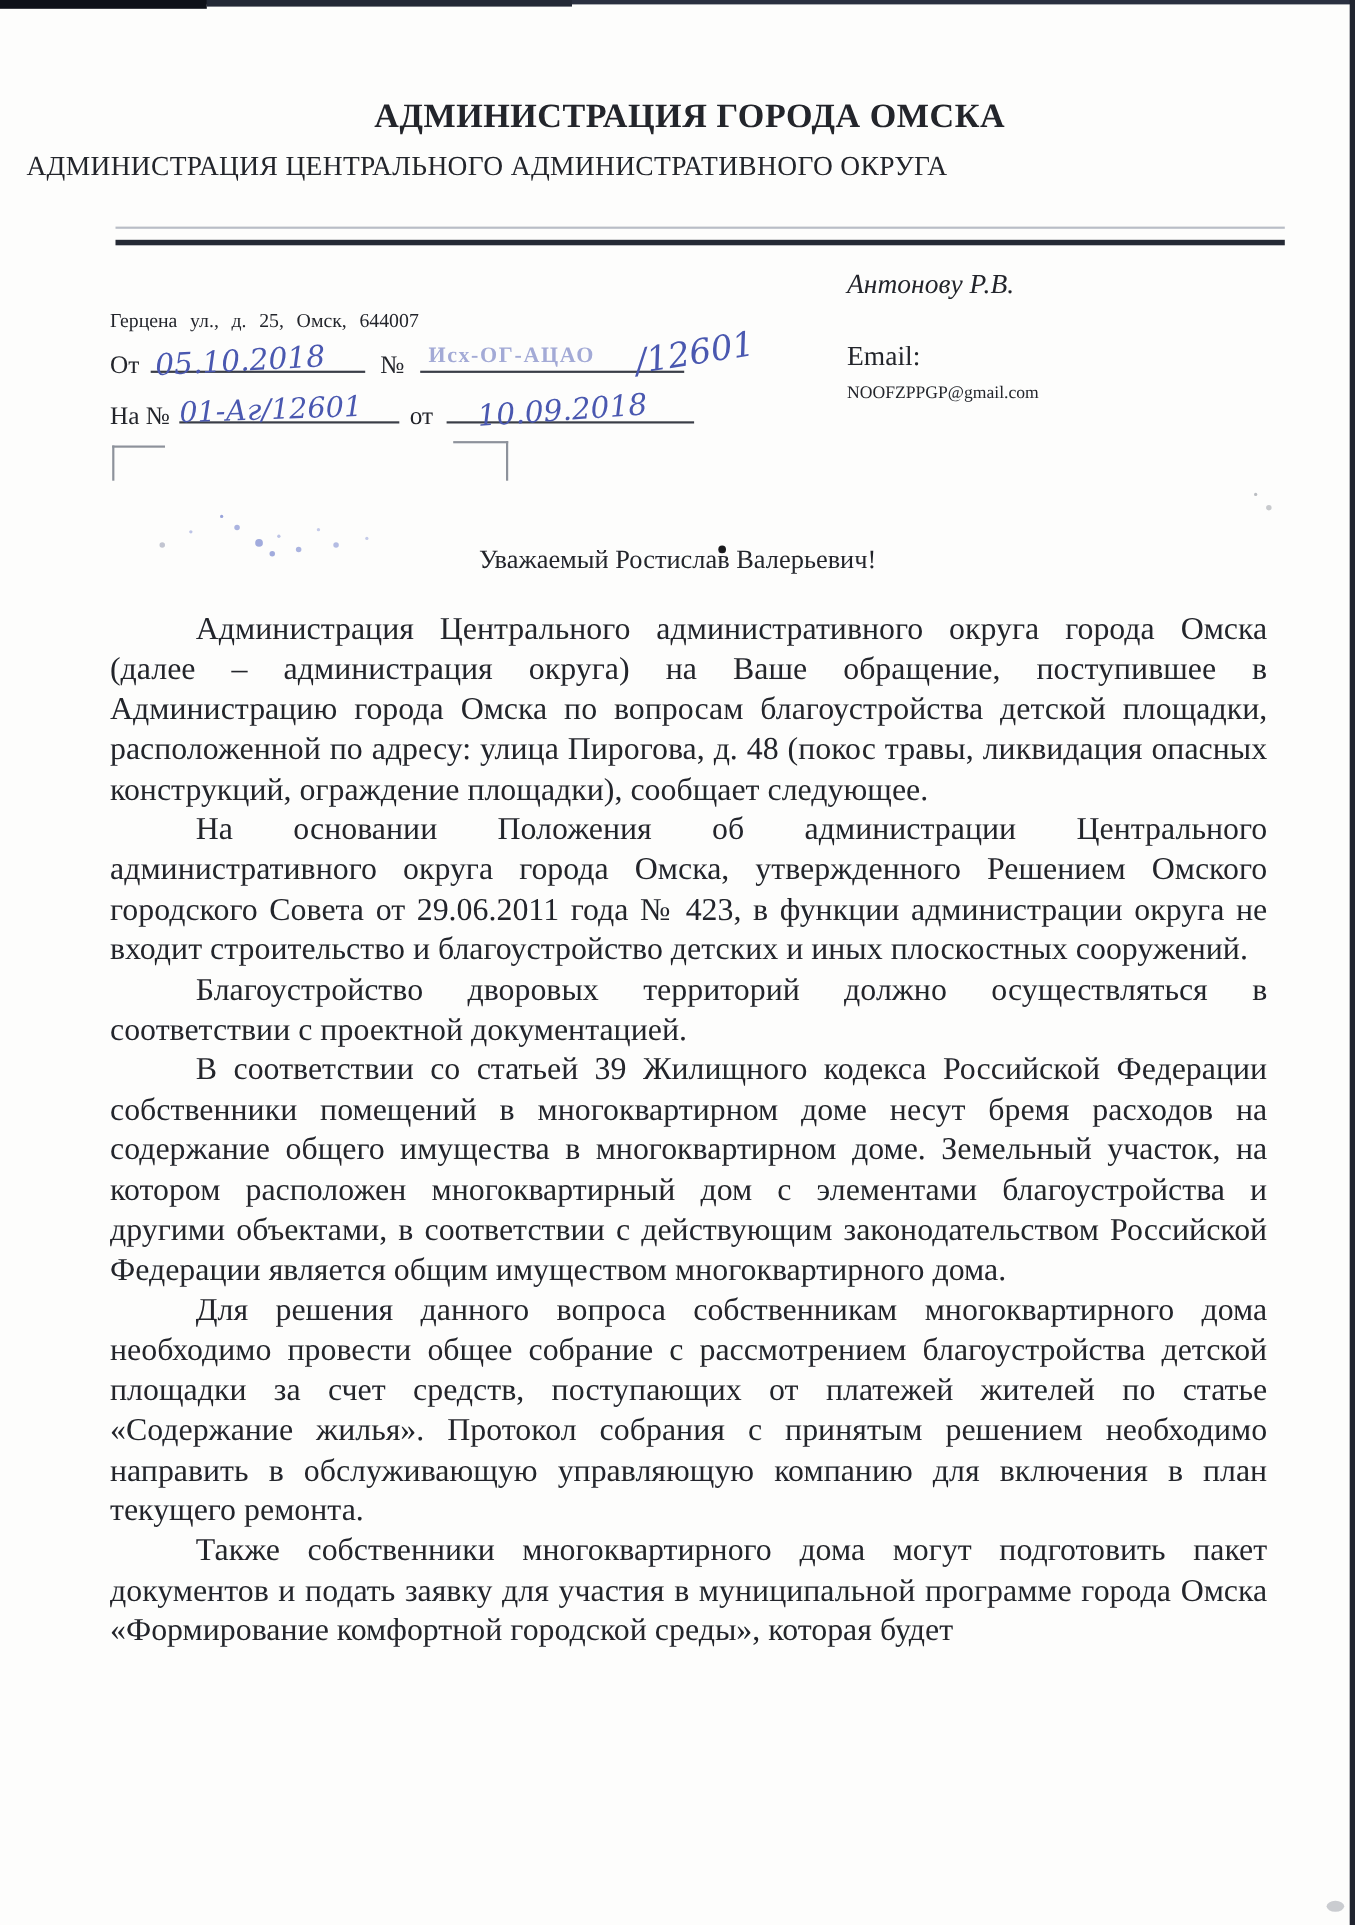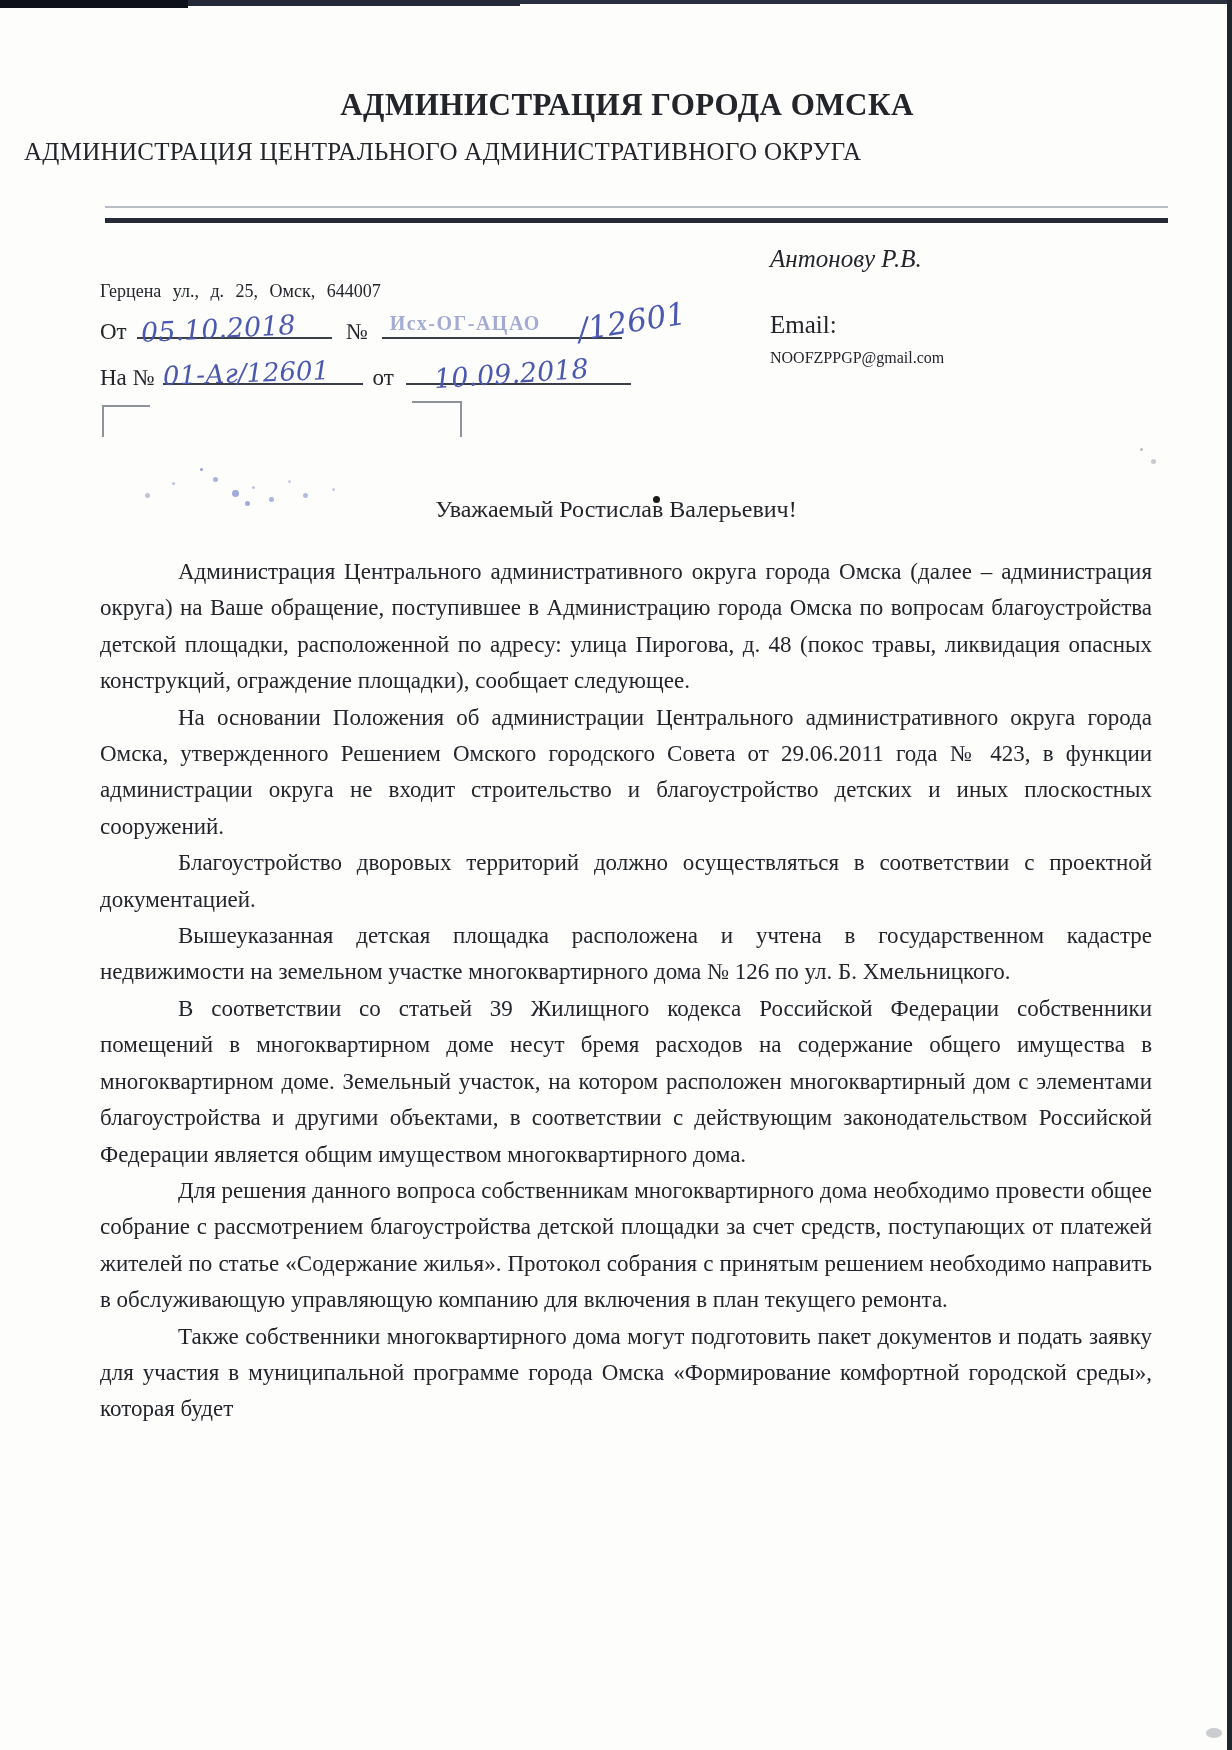--- a/index.html
+++ b/index.html
@@ -77,21 +77,21 @@
       132px 20px 0 rgba(70,90,190,.3),
       940px -20px 0 rgba(120,125,135,.5),
       952px -8px 0 1px rgba(120,125,135,.4); }
   .salutation-dot { position:absolute; top:496px; left:653px; width:7px; height:7px;
     background:#191a1c; border-radius:50%; }
 
   
   .salutation { position:absolute; top:496px; left:0; width:100%;
     text-align:center; font-size:24px; }
   .body-text { position:absolute; top:554px; left:100px; width:1052px;
-    font-size:23px; line-height:36.4px; text-align:justify; }
+    font-size:29px; line-height:36.4px; text-align:justify; }
   .body-text p { margin:0; text-indent:78px; }
 </style>
 </head>
 <body>
 
 <div class="page">
 
   <div class="scan-top"></div>
   <div class="scan-top-left"></div>
   <div class="scan-top-mid"></div>
@@ -121,19 +121,18 @@
 
   <div class="ink-speckles"></div>
   <div class="salutation-dot"></div>
 
   <div class="salutation">Уважаемый Ростислав Валерьевич!</div>
 
   <main class="body-text">
     <p>Администрация Центрального административного округа города Омска (далее – администрация округа) на Ваше обращение, поступившее в Администрацию города Омска по вопросам благоустройства детской площадки, расположенной по адресу: улица Пирогова, д. 48 (покос травы, ликвидация опасных конструкций, ограждение площадки), сообщает следующее.</p>
     <p>На основании Положения об администрации Центрального административного округа города Омска, утвержденного Решением Омского городского Совета от 29.06.2011 года № 423, в функции администрации округа не входит строительство и благоустройство детских и иных плоскостных сооружений.</p>
     <p>Благоустройство дворовых территорий должно осуществляться в соответствии с проектной документацией.</p>
-    <p>Вышеуказанная детская площадка расположена и учтена в государственном кадастре недвижимости на земельном участке многоквартирного дома № 126 по ул. Б. Хмельницкого.</p>
     <p>В соответствии со статьей 39 Жилищного кодекса Российской Федерации собственники помещений в многоквартирном доме несут бремя расходов на содержание общего имущества в многоквартирном доме. Земельный участок, на котором расположен многоквартирный дом с элементами благоустройства и другими объектами, в соответствии с действующим законодательством Российской Федерации является общим имуществом многоквартирного дома.</p>
     <p>Для решения данного вопроса собственникам многоквартирного дома необходимо провести общее собрание с рассмотрением благоустройства детской площадки за счет средств, поступающих от платежей жителей по статье «Содержание жилья». Протокол собрания с принятым решением необходимо направить в обслуживающую управляющую компанию для включения в план текущего ремонта.</p>
     <p>Также собственники многоквартирного дома могут подготовить пакет документов и подать заявку для участия в муниципальной программе города Омска «Формирование комфортной городской среды», которая будет</p>
   </main>
 
 </div>
 
 </body></html>

